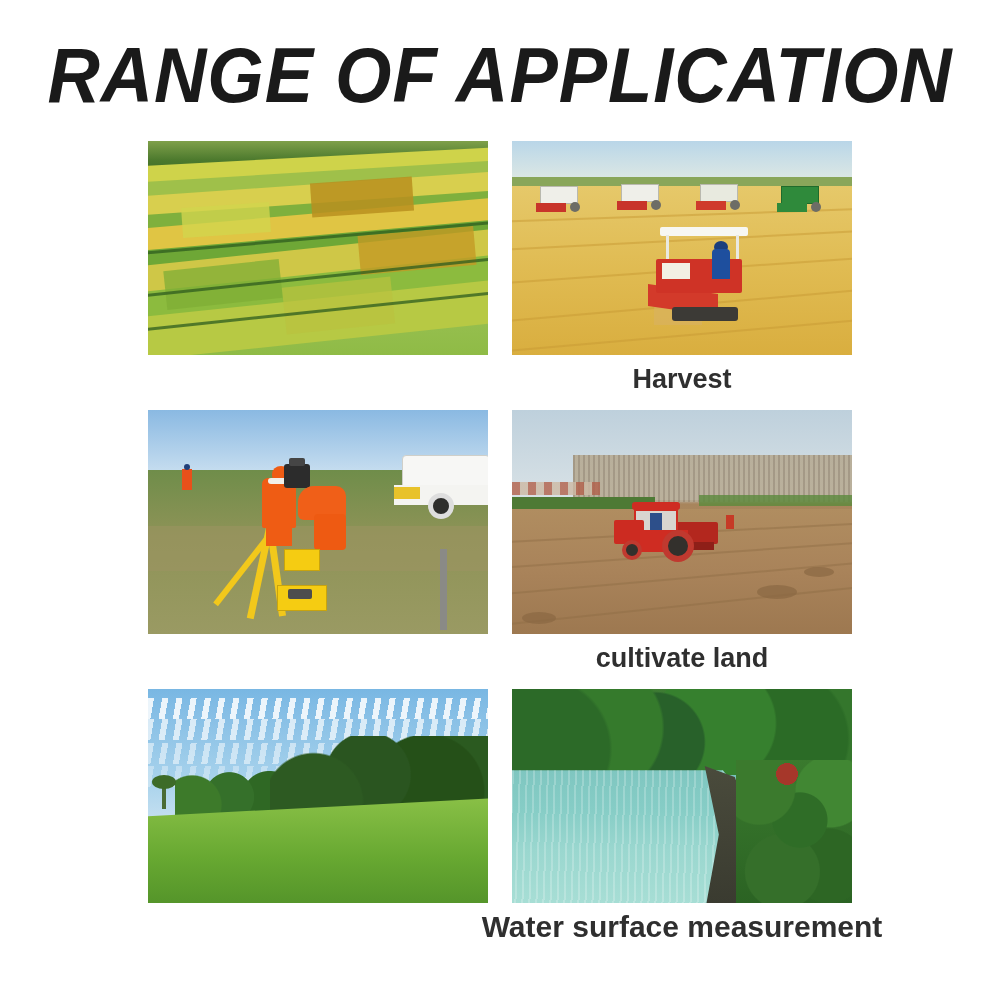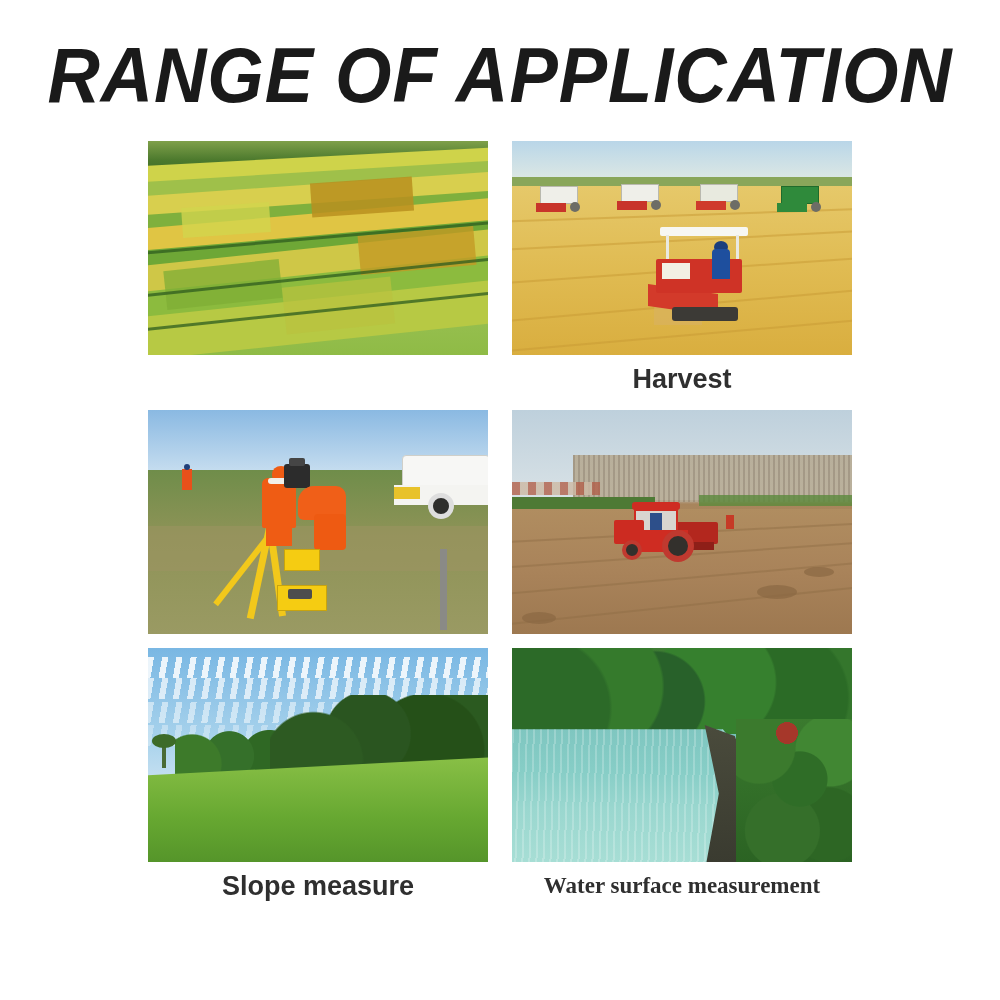--- a/index.html
+++ b/index.html
@@ -69,21 +69,21 @@
   .caption {
     margin-top: 7px;
     font-family: "Liberation Sans", sans-serif;
     font-weight: bold;
     font-size: 27px;
     line-height: 34px;
     color: #2f2f2f;
     white-space: nowrap;
     text-align: center;
   }
-  .caption.wide { font-size: 23px; font-family: Liberation Serif, serif; }
+  .caption.wide { font-size: 30px; }
 
   
   .p-land { background: linear-gradient(#b9d27a, #8fbb46); }
   .p-land .horizon {
     position: absolute; left:0; top:0; width:100%; height:16%;
     background: linear-gradient(#7fa04a 0%, #4d7a2e 55%, #3d6b27 100%);
   }
   .p-land .strip {
     position: absolute;
     left: -30%;
@@ -434,39 +434,39 @@
         <div class="tractor">
           <div class="roof"></div>
             <div class="cabin"></div>
             <div class="driver"></div>
           <div class="nose"></div>
             <div class="body"></div>
           <div class="wsml"></div>
             <div class="wbig"></div>
         </div>
       </div>
+      <div class="caption">cultivate land</div>
     </div>
 
   </div>
 
   <div class="grid-row">
 
     <div class="cell">
       <div class="photo p-slope">
         <div class="sky"></div>
         <div class="cloudband cb1"></div>
         <div class="cloudband cb2"></div>
         <div class="cloudband cb3"></div>
         <div class="cloudband cb4"></div>
         <div class="trees-small"></div>
         <div class="trees-big"></div>
         <div class="palm"></div>
         <div class="grass"></div>
       </div>
-      <div class="caption">Slope measure</div>
     </div>
 
     <div class="cell right">
       <div class="photo p-water">
         <div class="jungle"></div>
         <div class="pool">
           <div class="ripple"></div>
         </div>
         <div class="edge"></div>
         <div class="bank"></div>

